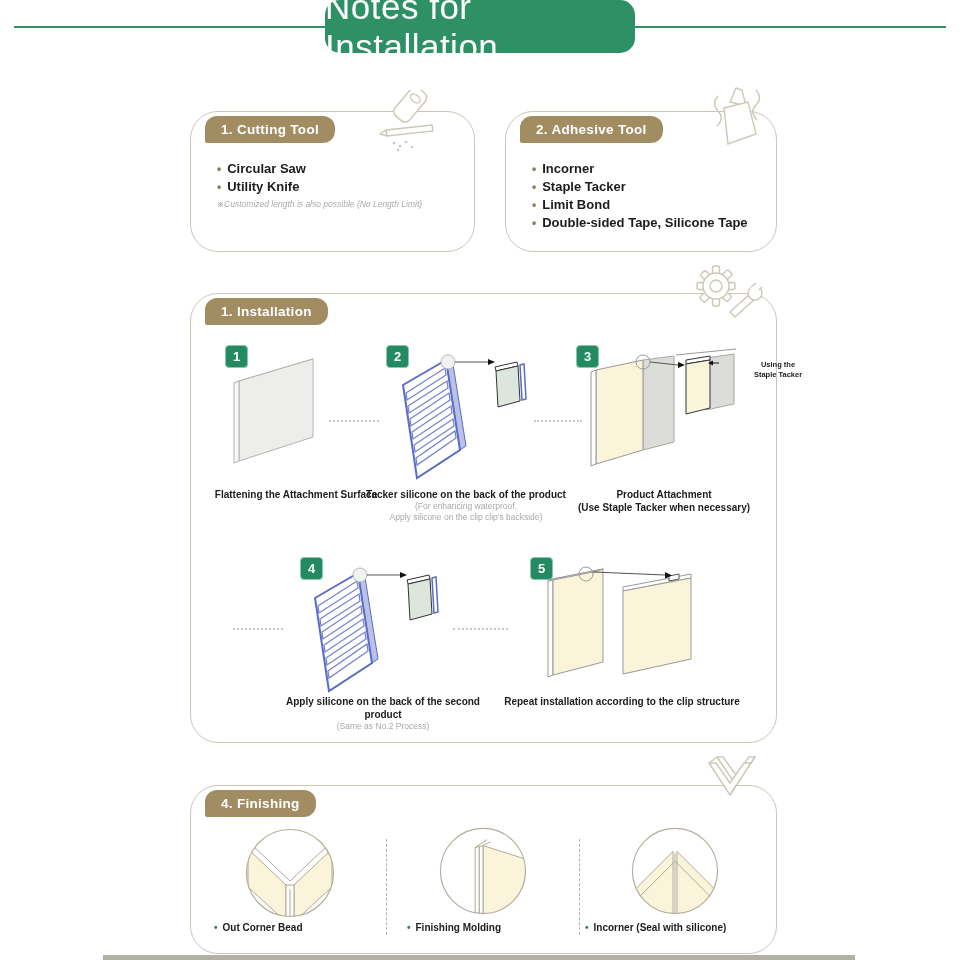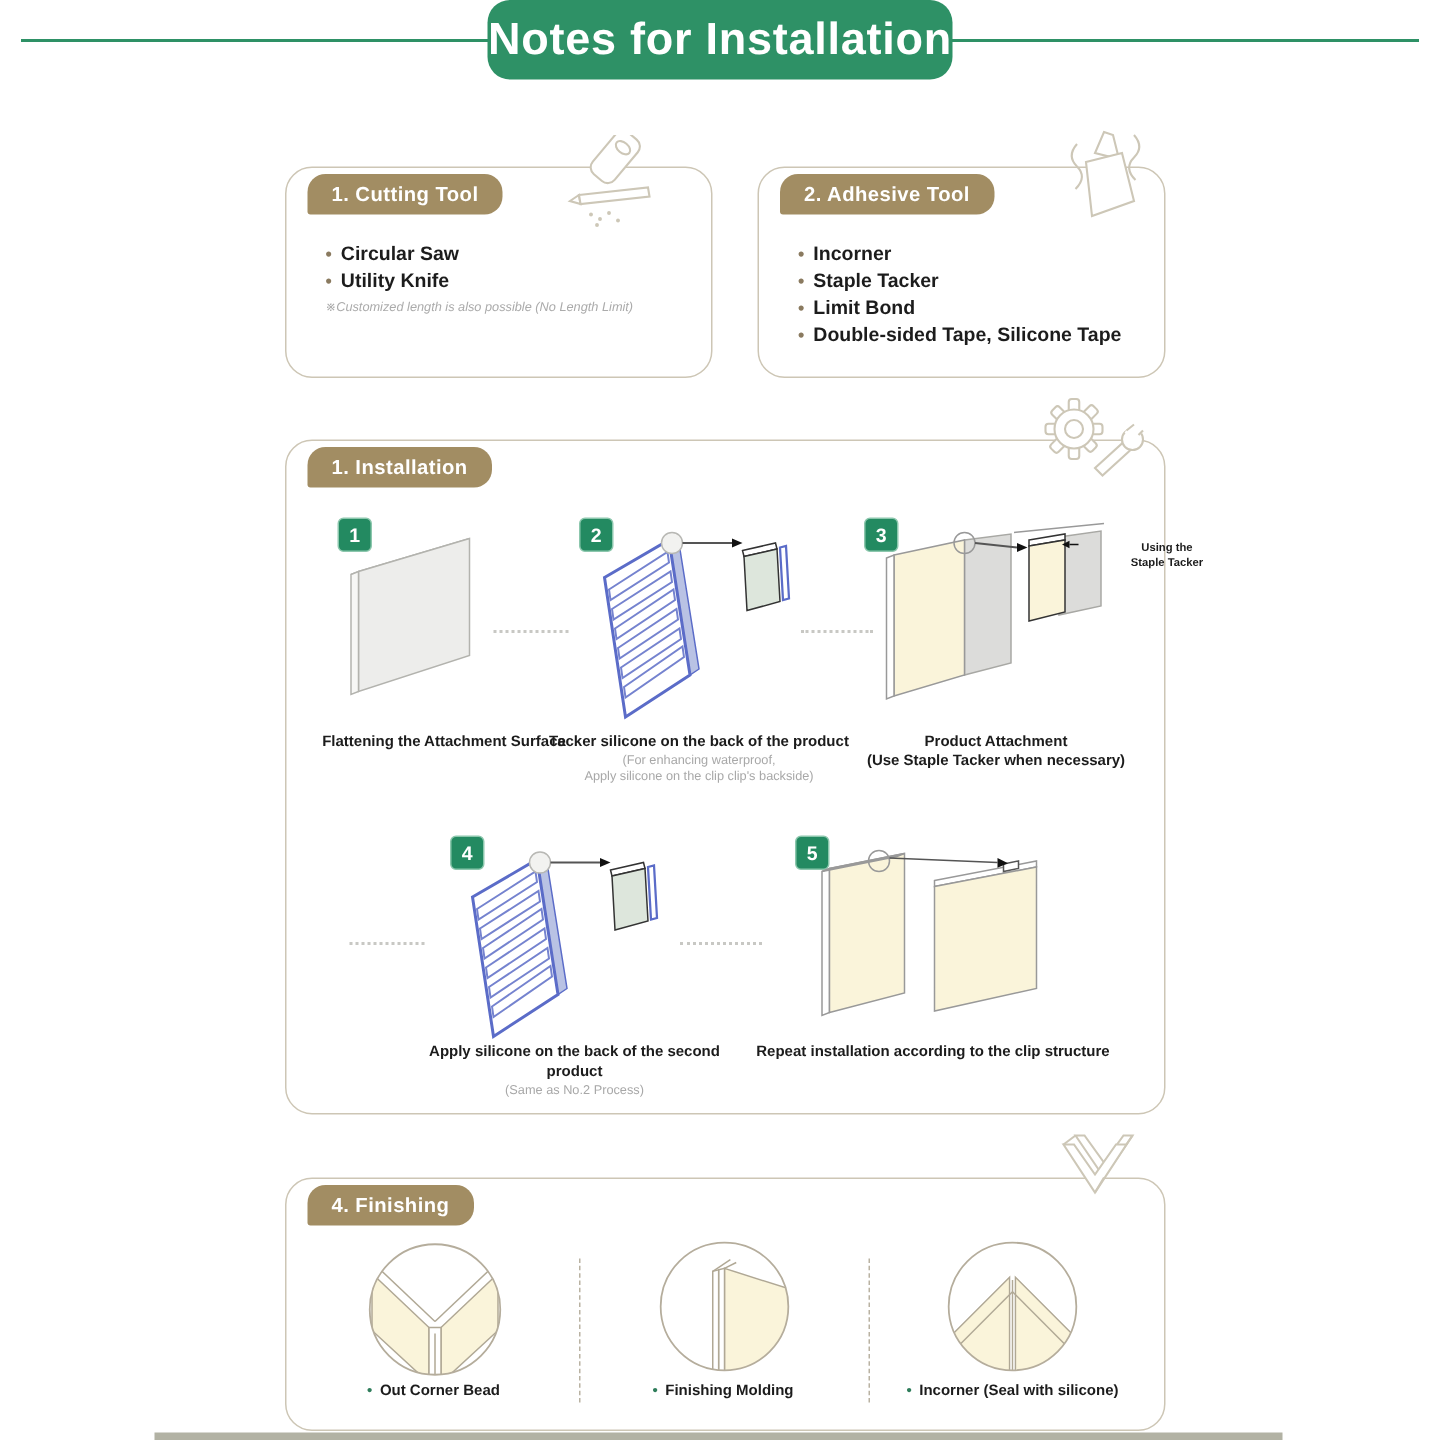--- a/index.html
+++ b/index.html
@@ -3,25 +3,25 @@
 <meta charset="utf-8">
 <style>
   html,body{margin:0;padding:0;background:#ffffff;}
   body{font-family:"Liberation Sans","DejaVu Sans",sans-serif;}
   #canvas{position:relative;width:960px;height:960px;background:#fff;overflow:hidden;}
   .abs{position:absolute;}
 
   
   .top-rule{position:absolute;top:26px;left:14px;width:932px;height:2px;background:#2E9166;}
   .title-pill{position:absolute;top:0;left:325px;width:310px;height:53px;background:#2E9166;
-    border-radius:15px;color:#fff;font-size:30px;font-weight:bold;letter-spacing:.5px;
+    border-radius:15px;color:#fff;font-size:35px;font-weight:normal;letter-spacing:.5px;
     display:flex;align-items:center;justify-content:center;}
 
   
-  .box{position:absolute;border:1.5px solid #CDC6B5;border-radius:18px;background:#fff;}
+  .box{position:absolute;border:1.5px solid #CDC6B5;border-radius:28px;background:#fff;}
   #box1{left:190px;top:111px;width:283px;height:139px;}
   #box2{left:505px;top:111px;width:270px;height:139px;}
   #box3{left:190px;top:293px;width:585px;height:448px;}
   #box4{left:190px;top:785px;width:585px;height:167px;}
 
   .pill{position:absolute;top:4px;left:14px;height:27px;background:#A28D63;color:#fff;
     font-weight:bold;font-size:13.5px;display:flex;align-items:center;padding:0 16px;
     border-radius:12px 12px 12px 2px;letter-spacing:.3px;}
 
   .tool-list{position:absolute;left:26px;top:48px;}
@@ -33,21 +33,21 @@
   .badge{position:absolute;width:21px;height:21px;background:#238A61;border:1.5px solid #8CC7AD;
     border-radius:4px;color:#fff;font-weight:bold;font-size:13px;
     display:flex;align-items:center;justify-content:center;}
   .dotline{position:absolute;border-top:2px dotted #C8C8C4;}
   .cap{position:absolute;text-align:center;font-weight:bold;font-size:10px;color:#1c1c1c;line-height:1.3;}
   .sub{font-weight:normal;font-size:8.5px;color:#A8A8A8;line-height:1.3;}
   .annot{position:absolute;text-align:center;font-weight:bold;font-size:7.5px;color:#1c1c1c;line-height:1.35;}
 
   
   .dashv{position:absolute;border-left:1px dashed #B9B2A2;height:96px;}
-  .fin-label{position:absolute;text-align:center;font-weight:bold;font-size:10px;color:#1c1c1c;white-space:nowrap;}
+  .fin-label{position:absolute;font-weight:bold;font-size:10px;color:#1c1c1c;white-space:nowrap;}
   .fin-label .blt{color:#2F7D5B;margin-right:5px;}
 
   .bottom-strip{position:absolute;left:103px;top:955px;width:752px;height:5px;background:#B2B2A4;}
 
   svg{display:block;}
 </style>
 </head>
 <body>
 
 <div id="canvas">

